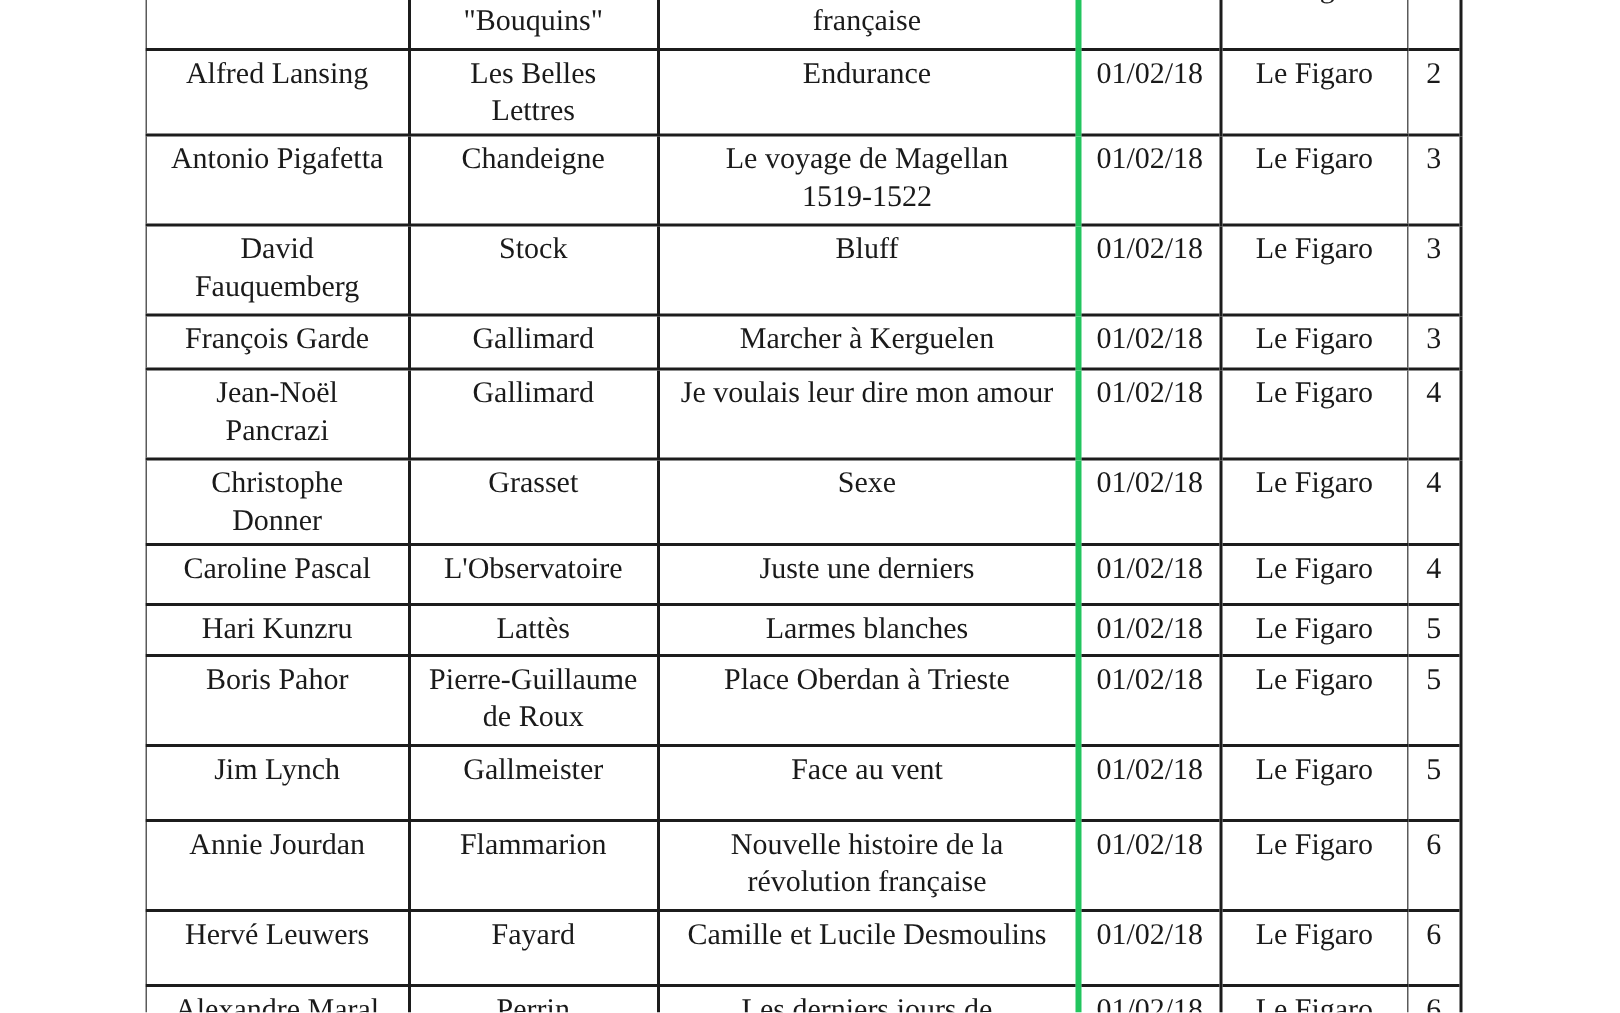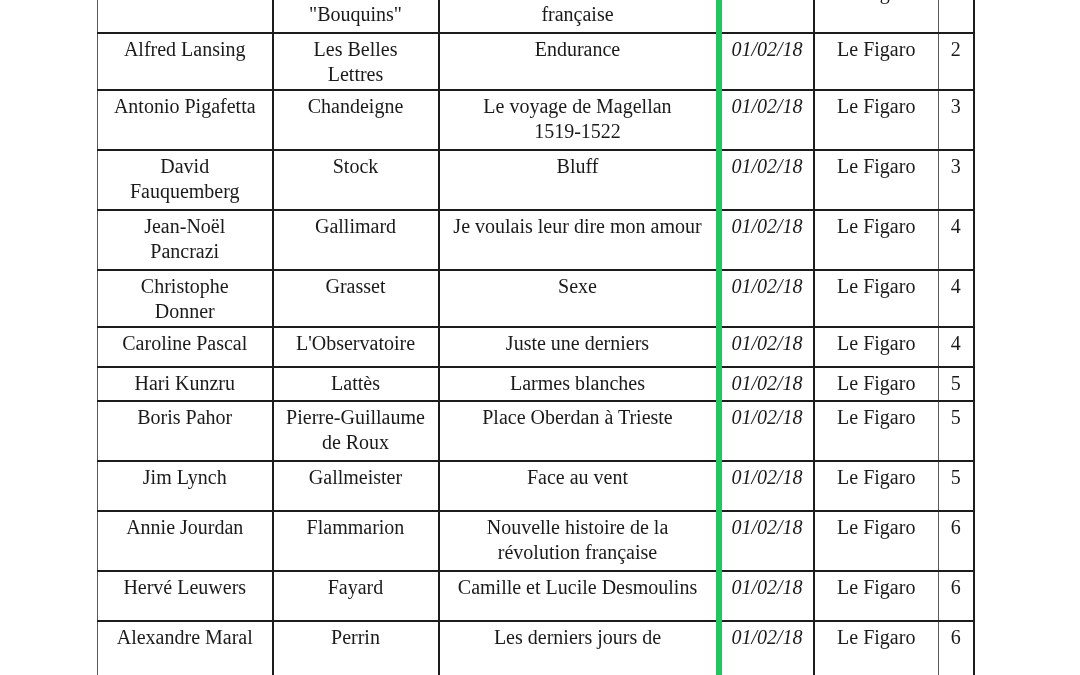--- a/index.html
+++ b/index.html
@@ -12,21 +12,21 @@
     font-family:"Liberation Serif","DejaVu Serif",serif;
     font-size:20px;line-height:25px;color:#1a1a1a;
   }
   td{
     vertical-align:top;text-align:center;
     padding:3px 2px 2px 2px;white-space:pre-line;overflow:hidden;
     border-top:2px solid #1c1c1c;
   }
   .c1{border-left:1px solid #5a5a5a;}
   .c2,.c3,.c5{border-left:2px solid #1c1c1c;}
-  .c4{border-left:6px solid #22c55e;font-style:italic;}
+  .c4{border-left:4px solid #22c55e;}
   .c6{border-left:1px solid #5a5a5a;border-right:2px solid #1c1c1c;}
   tr.r1 td{border-top:none;}
   tr.r1{height:60px;} tr.r2{height:42px;} tr.r3{height:60px;} tr.r4{height:60px;}
   tr.r5{height:36px;} tr.r6{height:60px;} tr.r7{height:44px;} tr.r8{height:40px;}
   tr.r9{height:34px;} tr.r10{height:60px;} tr.r11{height:50px;} tr.r12{height:60px;}
   tr.r13{height:50px;} tr.r14{height:60px;}
   .sink-deep{padding-top:29px;}  
   .sink-part{padding-top:7px;}   
 </style>
 </head>
@@ -67,20 +67,28 @@
 1519-1522</td>
         <td class="c4">01/02/18</td>
         <td class="c5">Le Figaro</td>
         <td class="c6">3</td>
       </tr>
       <tr class="r4">
         <td class="c1">David
 Fauquemberg</td>
         <td class="c2">Stock</td>
         <td class="c3">Bluff</td>
+        <td class="c4">01/02/18</td>
+        <td class="c5">Le Figaro</td>
+        <td class="c6">3</td>
+      </tr>
+      <tr class="r5">
+        <td class="c1">François Garde</td>
+        <td class="c2">Gallimard</td>
+        <td class="c3">Marcher à Kerguelen</td>
         <td class="c4">01/02/18</td>
         <td class="c5">Le Figaro</td>
         <td class="c6">3</td>
       </tr>
       <tr class="r6">
         <td class="c1">Jean-Noël
 Pancrazi</td>
         <td class="c2">Gallimard</td>
         <td class="c3">Je voulais leur dire mon amour</td>
         <td class="c4">01/02/18</td>

